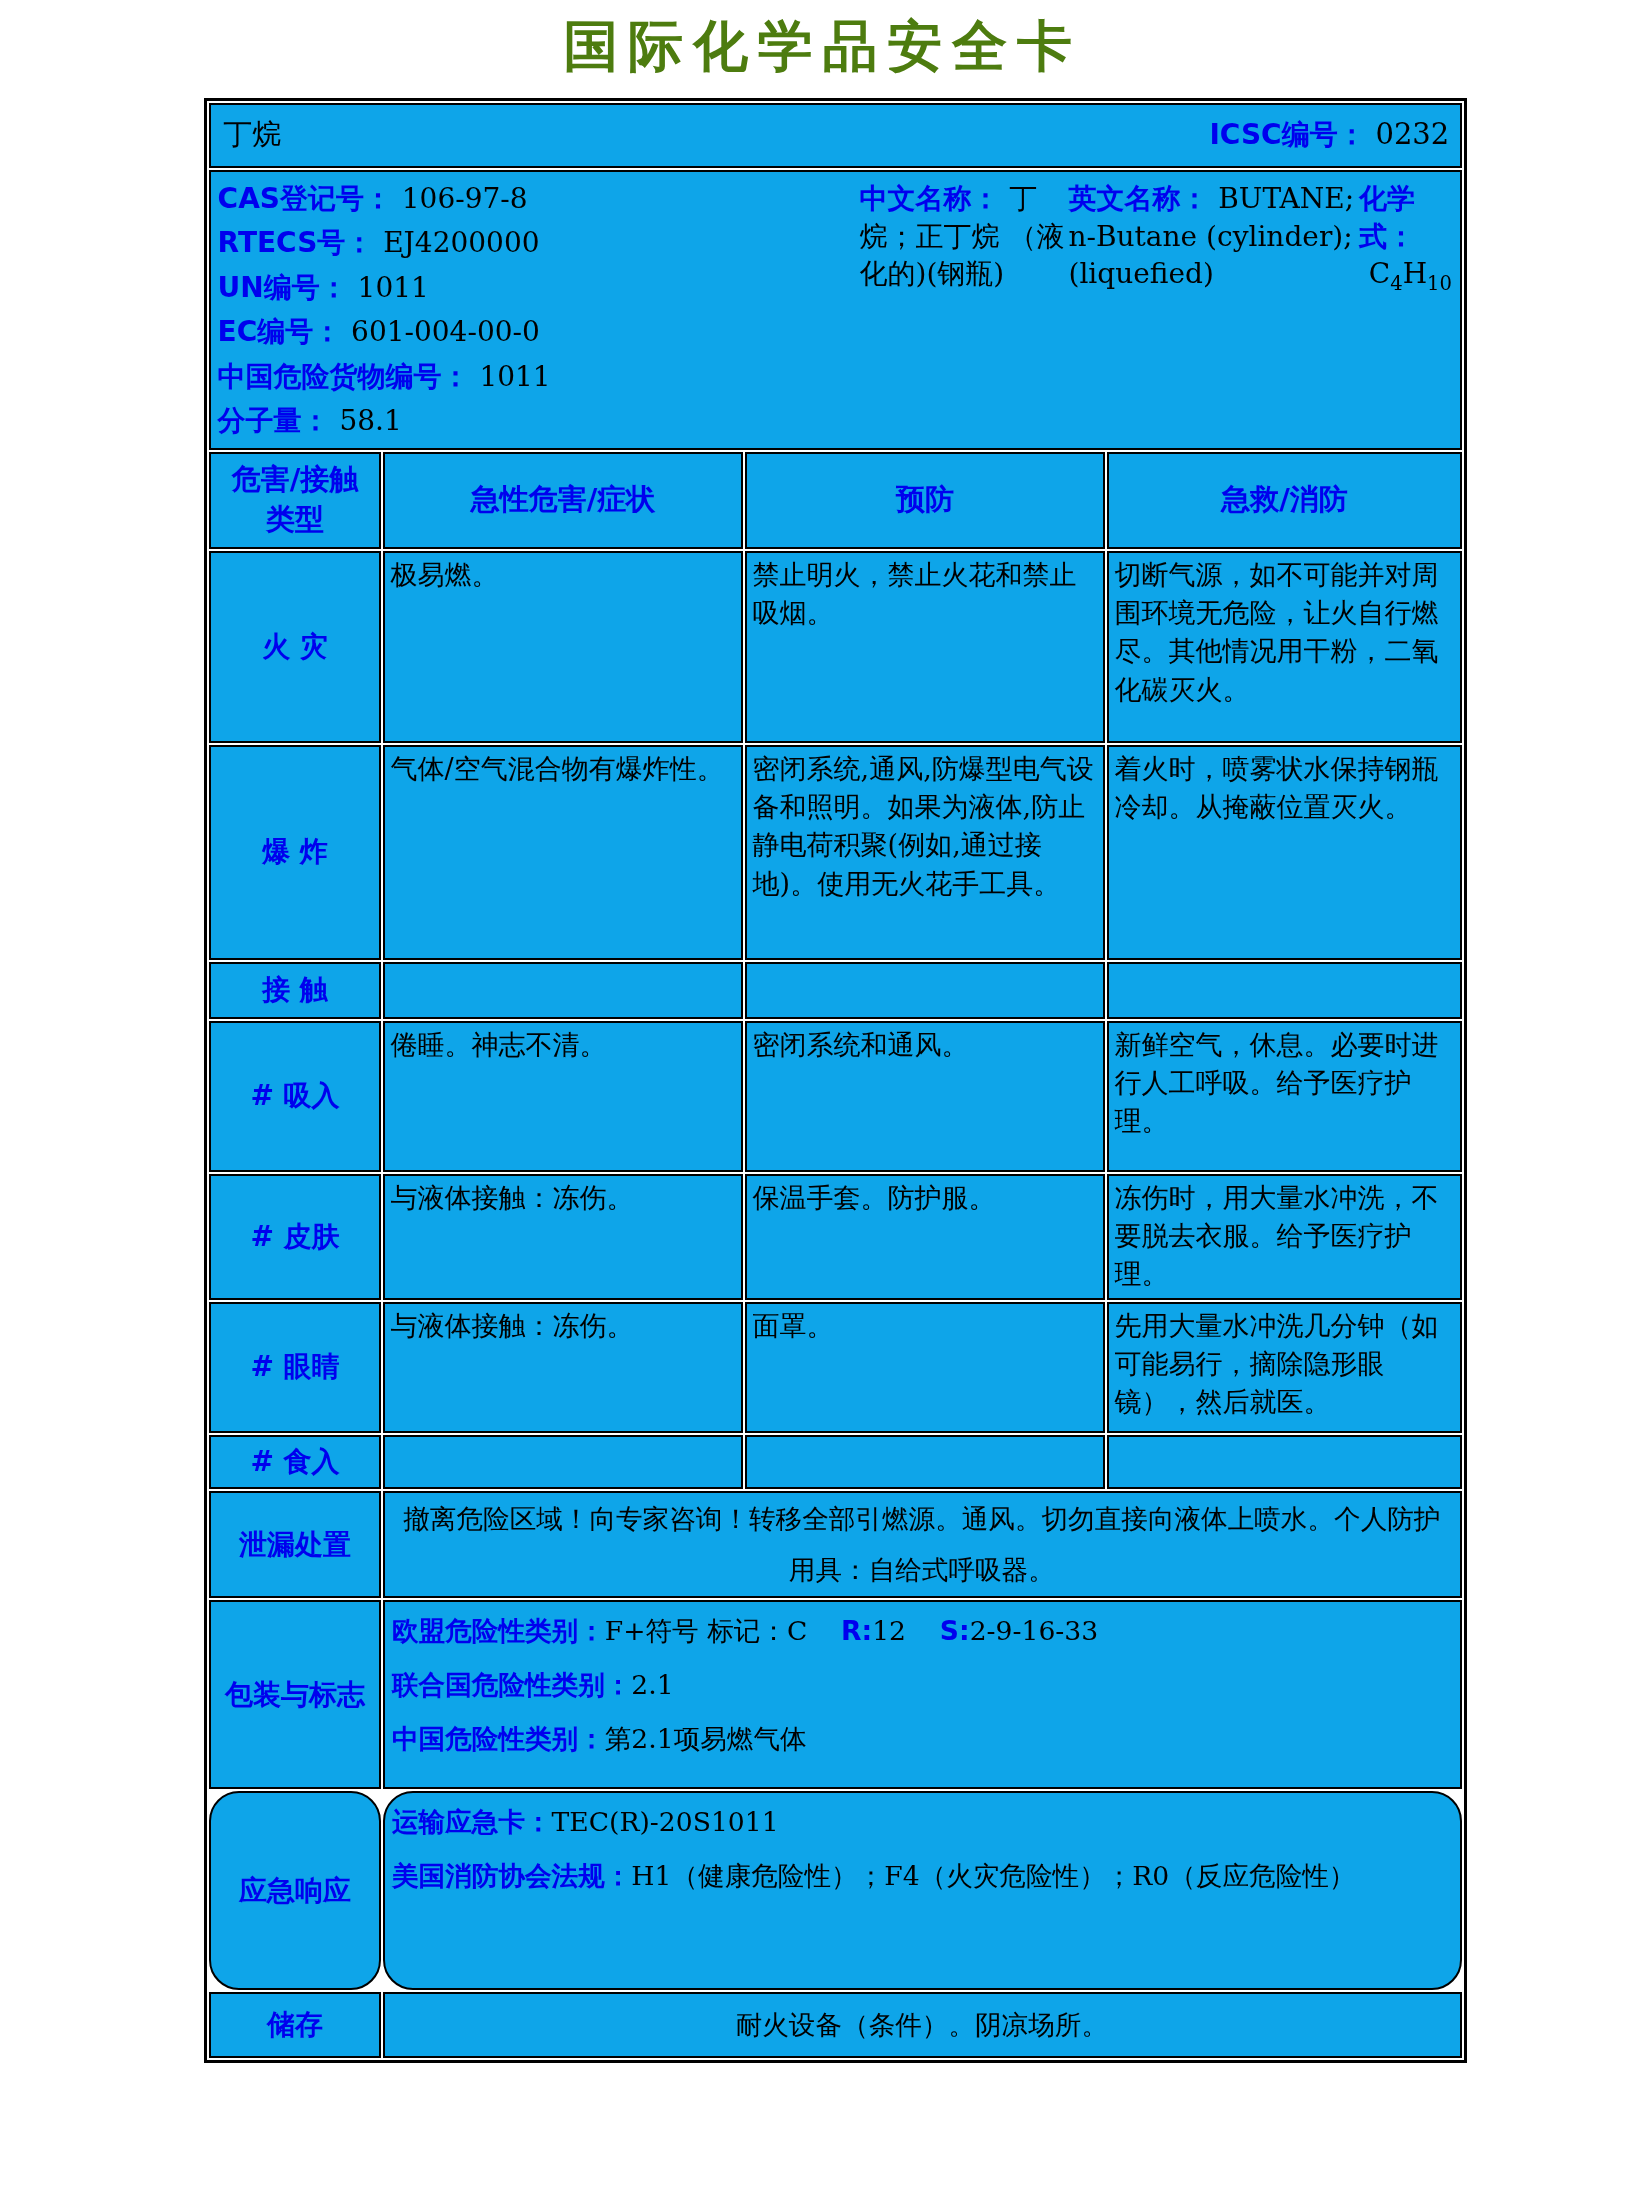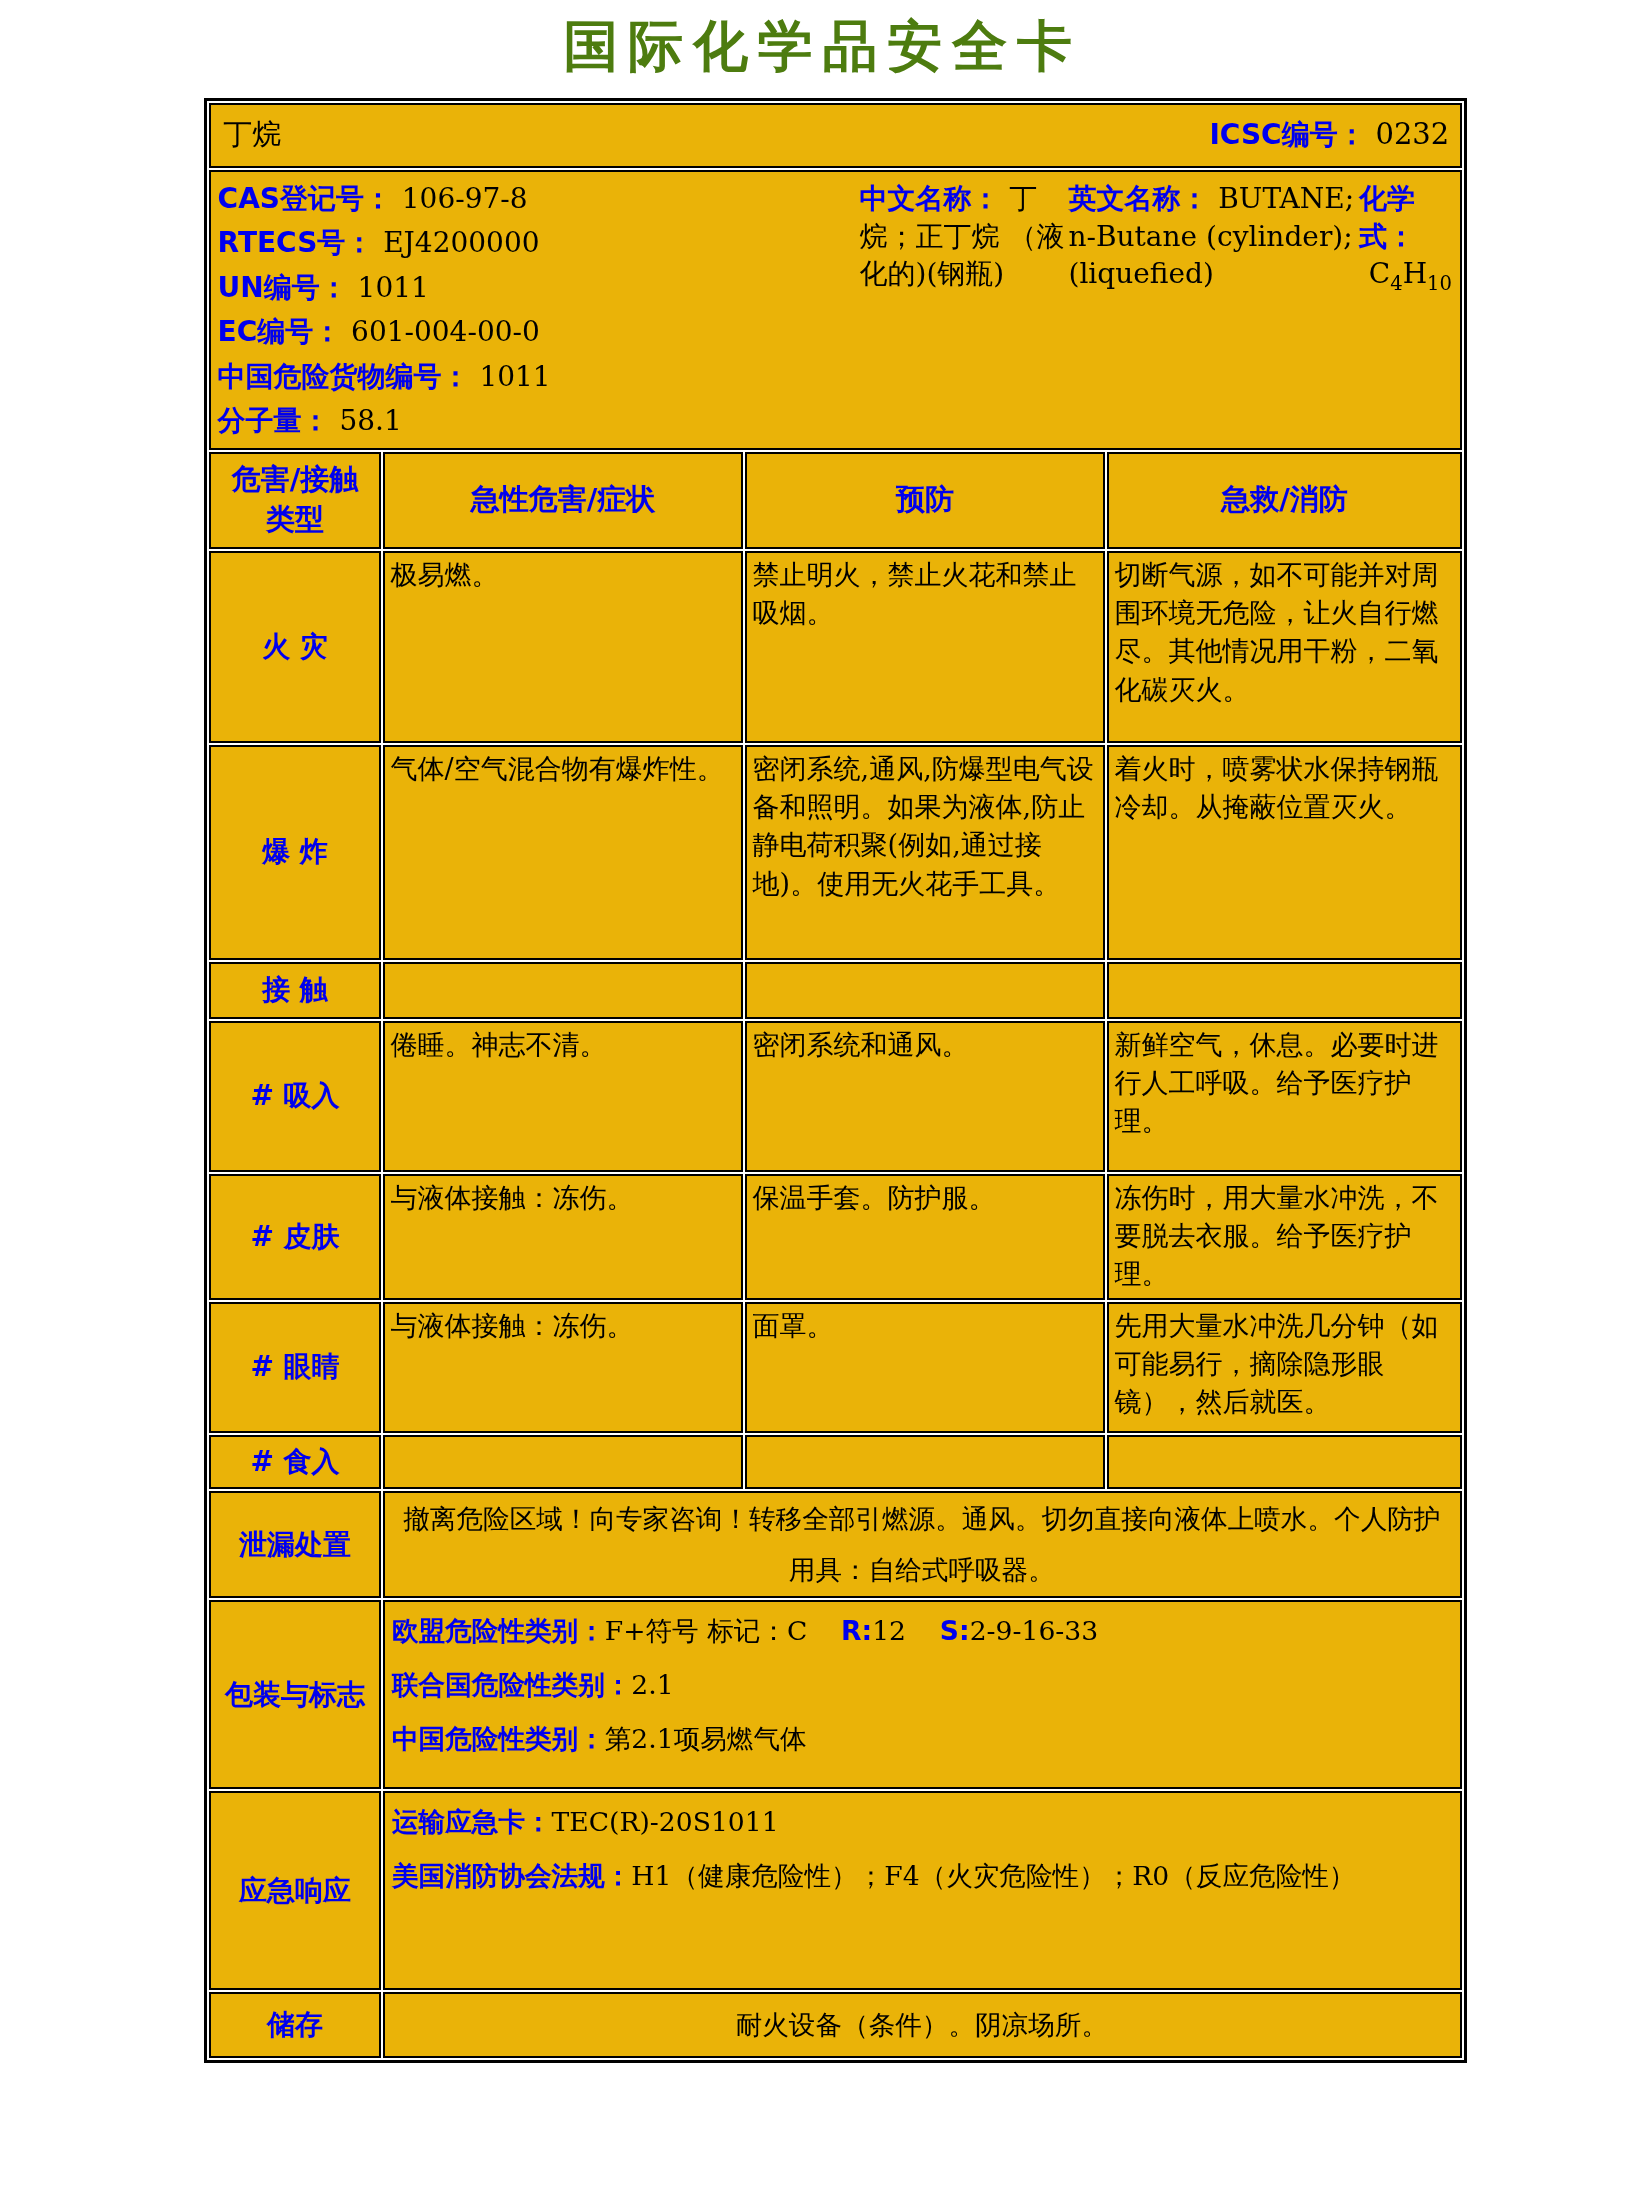--- a/index.html
+++ b/index.html
@@ -11,21 +11,21 @@
   .page-title{
     margin:9.8px 0 14px 0;text-align:center;
     font-family:"DejaVu Serif","Liberation Serif",serif;
     font-size:55px;font-weight:bold;color:#4d7c0f;letter-spacing:9.8px;
   }
   table.card{
     margin-left:204px;width:1258px;table-layout:fixed;
     border:3.5px solid #000;border-collapse:separate;border-spacing:2.1px;
     background:#fff;
   }
-  table.card td, table.card th{border:2.1px solid #000;background:#eab308;overflow:hidden;}
+  table.card td, table.card th{border:2.1px solid #000;background:#0ea5e9;overflow:hidden;}
   .blue{color:#0000ee;font-family:"DejaVu Sans","Liberation Sans",sans-serif;font-weight:bold;}
   
   tr.r-name td{height:59px;}
   .hdr-flex{display:flex;justify-content:space-between;align-items:center;padding:0 9.8px 0 11.2px;height:100%;}
   .chem-name{font-size:29px;}
   .icsc-label{font-size:28px;}
   .icsc-number{font-size:29px;margin-left:9.8px;}
   
   tr.r-info td{height:274px;vertical-align:top;}
   .info-flex{display:flex;padding:7px 7px 7px 5.6px;height:260px;border-radius:32px;}
@@ -46,21 +46,21 @@
   tr.r-fire  td{height:181px;}
   tr.r-expl  td{height:204px;}
   tr.r-contact td{height:46px;}
   tr.r-inhale td{height:140px;}
   tr.r-skin  td{height:113px;}
   tr.r-eyes  td{height:120px;}
   tr.r-ingest td{height:43px;}
   
   tr.r-spill td{height:98px;}
   tr.r-pack  td{height:175px;}
-  tr.r-emerg td{height:185px;}
+  tr.r-emerg td{height:185px;border-radius:30px;}
   tr.r-store td{height:59px;}
   td.sect{vertical-align:top;padding:5.6px 8.4px 4.2px 7px;font-size:26.6px;line-height:1.45;}
   td.sect-mid{vertical-align:middle;padding:1.4px 8.4px 1.4px 7px;font-size:26.6px;line-height:1.5;}
   .rich-line{margin:4.2px 0 15.4px 0;}
   tr.r-store .rich-line, tr.r-spill .rich-line{margin:0;text-align:center;}
   tr.r-spill .rich-line{line-height:1.9;}
   .blue-seg{color:#0000ee;font-family:"DejaVu Sans","Liberation Sans",sans-serif;font-weight:bold;}
 </style>
 </head>
 <body>

